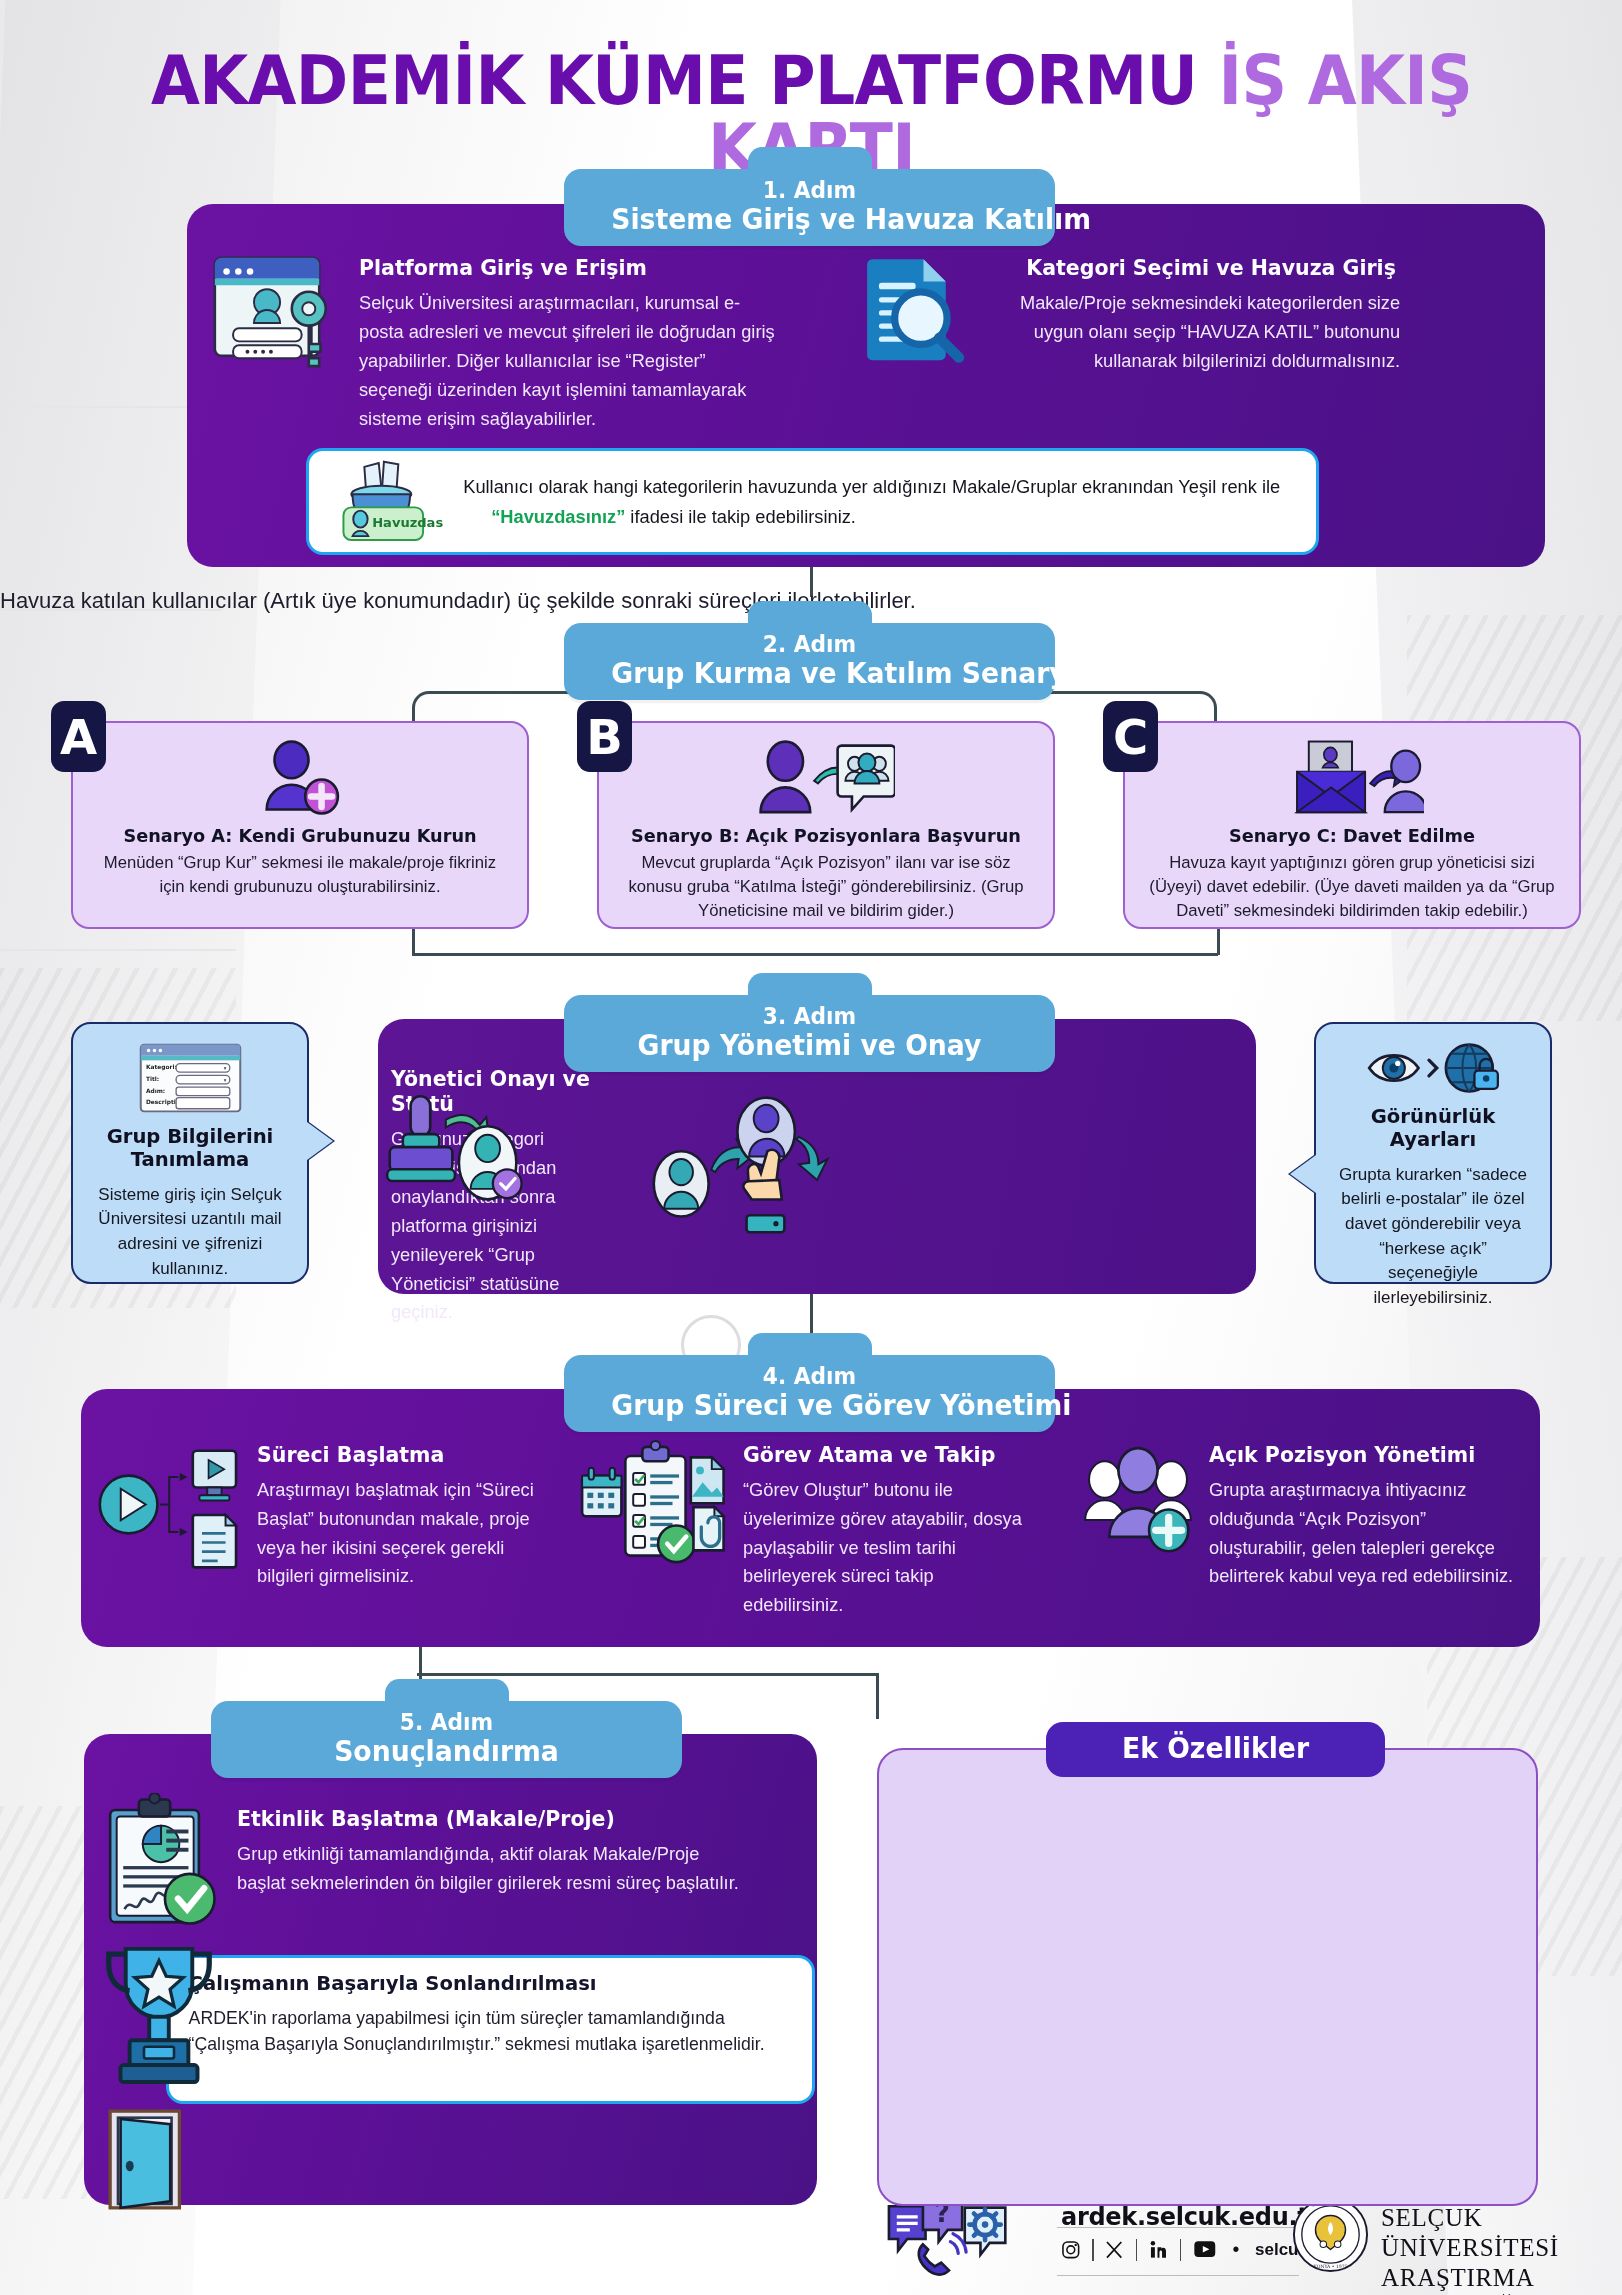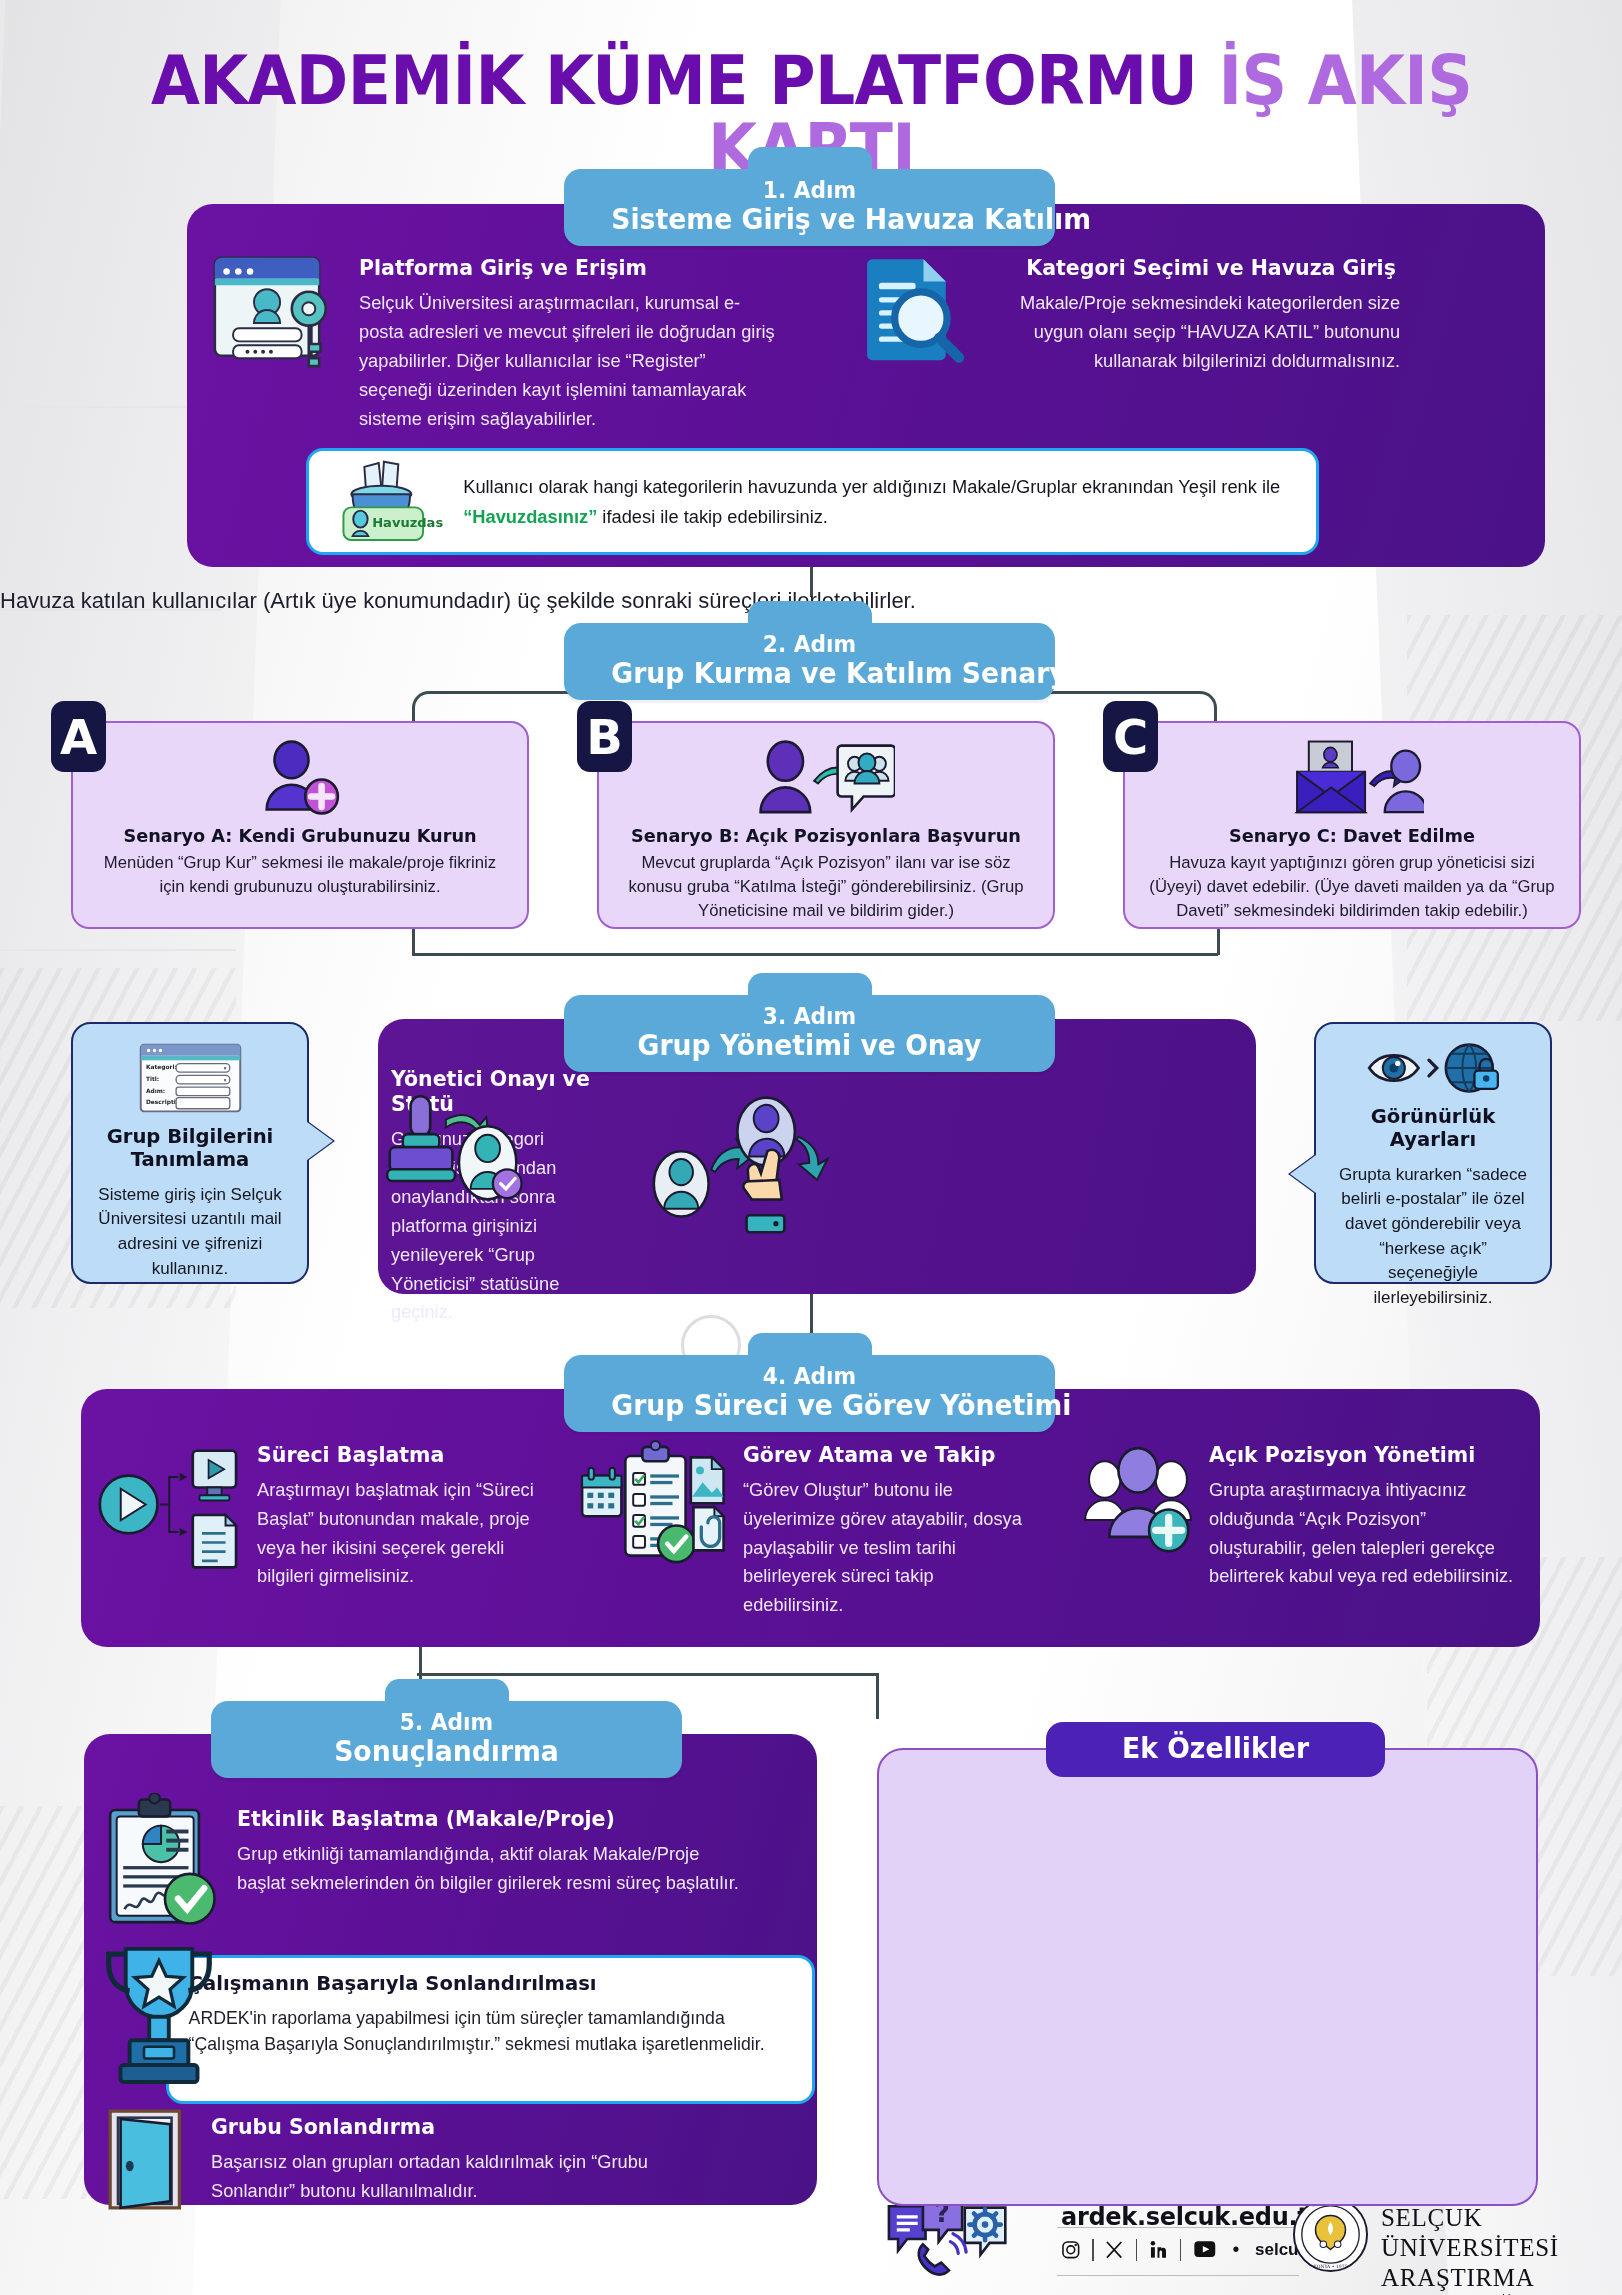--- a/index.html
+++ b/index.html
@@ -59,21 +59,21 @@
   .ttl-w { color:#ffffff; font-weight:700; font-size:21.6px; margin-bottom:9.2px;
       font-family:"DejaVu Sans","Liberation Sans",sans-serif; transform:scaleX(.95); transform-origin:left; }
   .txt-w { color:#f1e8fb; font-size:19px; line-height:1.52; transform:scaleX(.96); transform-origin:left;}
   .ttl-b { color:#14142b; font-weight:700; font-size:19.6px; font-family:"DejaVu Sans","Liberation Sans",sans-serif;}
   .txt-b { color:#1d1d2e; font-size:17.7px; line-height:1.5; }
 
   
   .callout { position:absolute; background:#fff; border:3.3px solid #1ea7f0; border-radius:17px; z-index:5;
       display:flex; align-items:center; gap:19.6px; padding:17px 23.6px; }
   .callout .txt { font-size:18.3px; line-height:1.62; color:#15151f; }
-  .callout .green { color:#12a454; font-weight:700; }
+  .callout .green { color:#12a454; font-weight:700;margin-left:28px; }
 
   .note { position:absolute; text-align:left; font-size:22px; color:#1d1d2e; width:100%; }
 
   
   .scen { position:absolute; background:#e9d7f9; border:2px solid #9f5fd0;
       border-radius:18.3px; z-index:4; padding:17px 19.6px 19.6px; text-align:center; }
   .scen .sttl { font-weight:700; font-size:17.7px; color:#121225; margin-top:6.5px;
       font-family:"DejaVu Sans","Liberation Sans",sans-serif;}
   .scen .stxt { font-size:16.7px; line-height:1.45; color:#1b1b2c; margin-top:5.2px; }
   .badge { position:absolute; left:-22px; top:-22px; width:55px; height:71px; background:#161644;
@@ -535,24 +535,20 @@
 
   <div style="position:absolute;left:17px;top:373px;display:flex;gap:11.8px;width:694px;">
     <span class="ico">
       <svg width="98" height="105" viewBox="0 0 150 160">
         <rect x="14" y="6" width="106" height="148" fill="#e7e3ef" stroke="#6b4b2f" stroke-width="5"></rect>
         <rect x="26" y="16" width="82" height="132" fill="#f4f2f8" stroke="#2a3850" stroke-width="4"></rect>
         <path d="M30 18l76 8v118l-76 10z" fill="#49bede" stroke="#1b1b30" stroke-width="4"></path>
         <ellipse cx="44" cy="90" rx="6" ry="8" fill="#1b3a52"></ellipse>
       </svg>
     </span>
-    <div style="padding-top:6.5px;max-width:537px">
-      <div class="ttl-w">Grubu Sonlandırma</div>
-      <div class="txt-w">Başarısız olan grupları ortadan kaldırılmak için “Grubu Sonlandır” butonu kullanılmalıdır.</div>
-    </div>
   </div>
 </div>
 
 <span class="ico" style="position:absolute;left:97px;top:1938px;z-index:8;">
   <svg width="124" height="151" viewBox="0 0 190 230">
     <path d="M44 16h102v54a51 51 0 01-102 0z" fill="#3fb3e8" stroke="#102a3a" stroke-width="6"></path>
     <path d="M44 24H18v16c0 24 14 38 32 40" fill="none" stroke="#102a3a" stroke-width="8"></path>
     <path d="M146 24h26v16c0 24-14 38-32 40" fill="none" stroke="#102a3a" stroke-width="8"></path>
     <path d="M95 34l11 24 26 2-20 18 6 26-23-14-23 14 6-26-20-18 26-2z" fill="#f2f7fa" stroke="#102a3a" stroke-width="5"></path>
     <rect x="80" y="120" width="30" height="36" fill="#3fb3e8" stroke="#102a3a" stroke-width="6"></rect>

